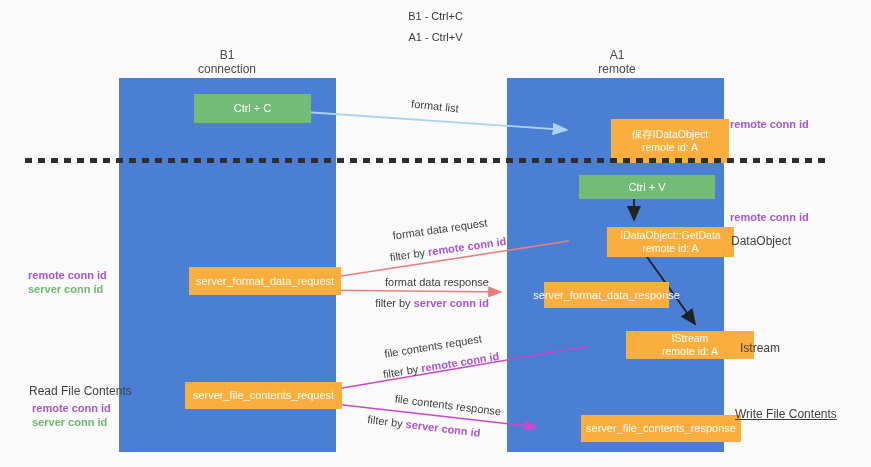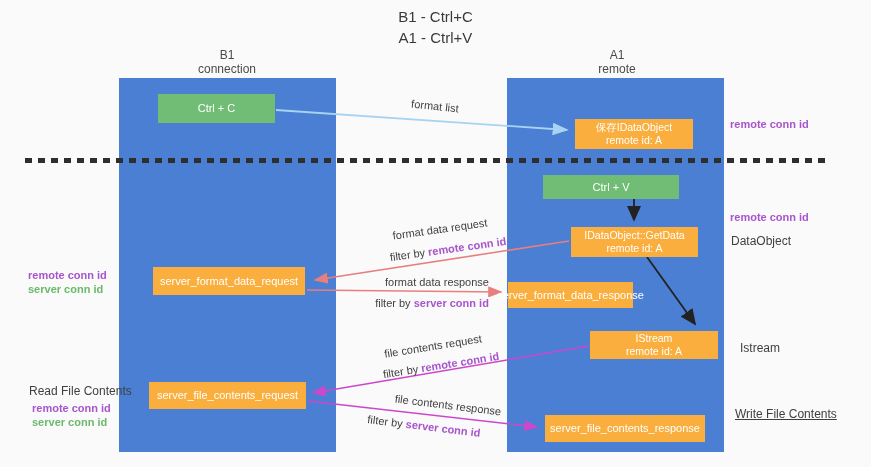--- a/index.html
+++ b/index.html
@@ -1,37 +1,37 @@
 <!DOCTYPE html>
 <html><head>
 <meta charset="utf-8">
 <style>
   html,body{margin:0;padding:0;}
   body{width:871px;height:467px;background:#fafafa;font-family:"Liberation Sans",sans-serif;}
   .canvas{position:relative;width:871px;height:467px;background:#fafafa;overflow:hidden;}
 
-  .title{position:absolute;left:0;top:6px;width:871px;text-align:center;font-size:15px;
+  .title{position:absolute;left:0;top:6px;width:871px;text-align:center;font-size:11px;
          line-height:21px;color:#3a3a3a;z-index:3;}
 
   .col-header{position:absolute;width:160px;text-align:center;font-size:12px;line-height:14px;
               color:#4a4a4a;top:48px;z-index:3;}
   .col-header.left{left:147px;}
   .col-header.right{left:537px;}
 
   .column{position:absolute;top:78px;width:217px;height:374px;background:#4a7fd3;z-index:0;}
   .column.left{left:119px;}
   .column.right{left:507px;}
 
   .divider{position:absolute;left:25px;top:158px;width:806px;height:5px;z-index:4;
            background:repeating-linear-gradient(90deg,#2e2e2e 0 7px,rgba(0,0,0,0) 7px 13px);}
 
   svg.edges{position:absolute;left:0;top:0;z-index:1;}
 
   .node{position:absolute;display:flex;flex-direction:column;align-items:center;justify-content:center;
-        color:#ffffff;text-align:center;z-index:2;font-size:11px;line-height:13px;}
+        color:#ffffff;text-align:center;z-index:2;font-size:11px;line-height:13px;margin-left:36px;}
   .node.orange{background:#f9ae3d;}
   .node.green{background:#72bd75;}
   .node .l2{font-size:10.5px;}
 
   .lbl{position:absolute;white-space:nowrap;font-size:11px;color:#3f3f3f;z-index:3;
        transform-origin:center;}
   .lbl.center{transform:translate(-50%,-50%);}
   .purple{color:#a855cc;font-weight:bold;}
   .greentx{color:#6cb96c;font-weight:bold;}
   .blacktx{color:#3f3f3f;font-weight:normal;}
@@ -81,21 +81,21 @@
     <line x1="569" y1="241" x2="315" y2="280" stroke="#e87e7e" stroke-width="1.6" marker-end="url(#ah-red)"></line>
     <line x1="307" y1="290" x2="501" y2="292" stroke="#e87e7e" stroke-width="1.6" marker-end="url(#ah-red)"></line>
     <line x1="589" y1="346" x2="313" y2="393" stroke="#cb48cb" stroke-width="1.6" marker-end="url(#ah-magenta)"></line>
     <line x1="308" y1="401" x2="537" y2="427" stroke="#cb48cb" stroke-width="1.6" marker-end="url(#ah-magenta)"></line>
   </svg>
 
   <div class="node green" style="left:158px;top:94px;width:117px;height:29px;">
     <div>Ctrl + C</div>
   </div>
 
-  <div class="node orange" style="left:575px;top:119px;width:118px;height:30px;text-align:right;">
+  <div class="node orange" style="left:575px;top:119px;width:118px;height:44px;text-align:right;">
     <div class="l2">保存IDataObject</div>
     <div class="l2">remote id: A</div>
   </div>
 
   <div class="node green" style="left:543px;top:175px;width:136px;height:24px;">
     <div>Ctrl + V</div>
   </div>
 
   <div class="node orange" style="left:571px;top:227px;width:127px;height:30px;">
     <div class="l2">IDataObject::GetData</div>

